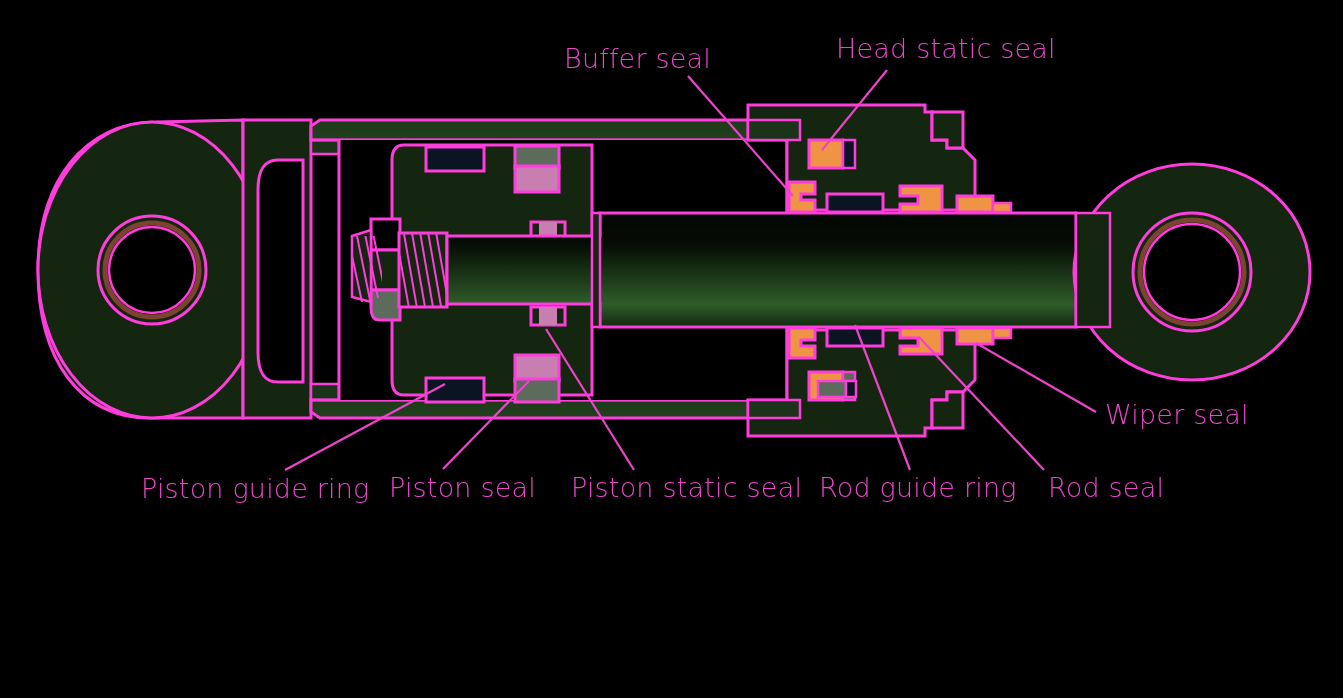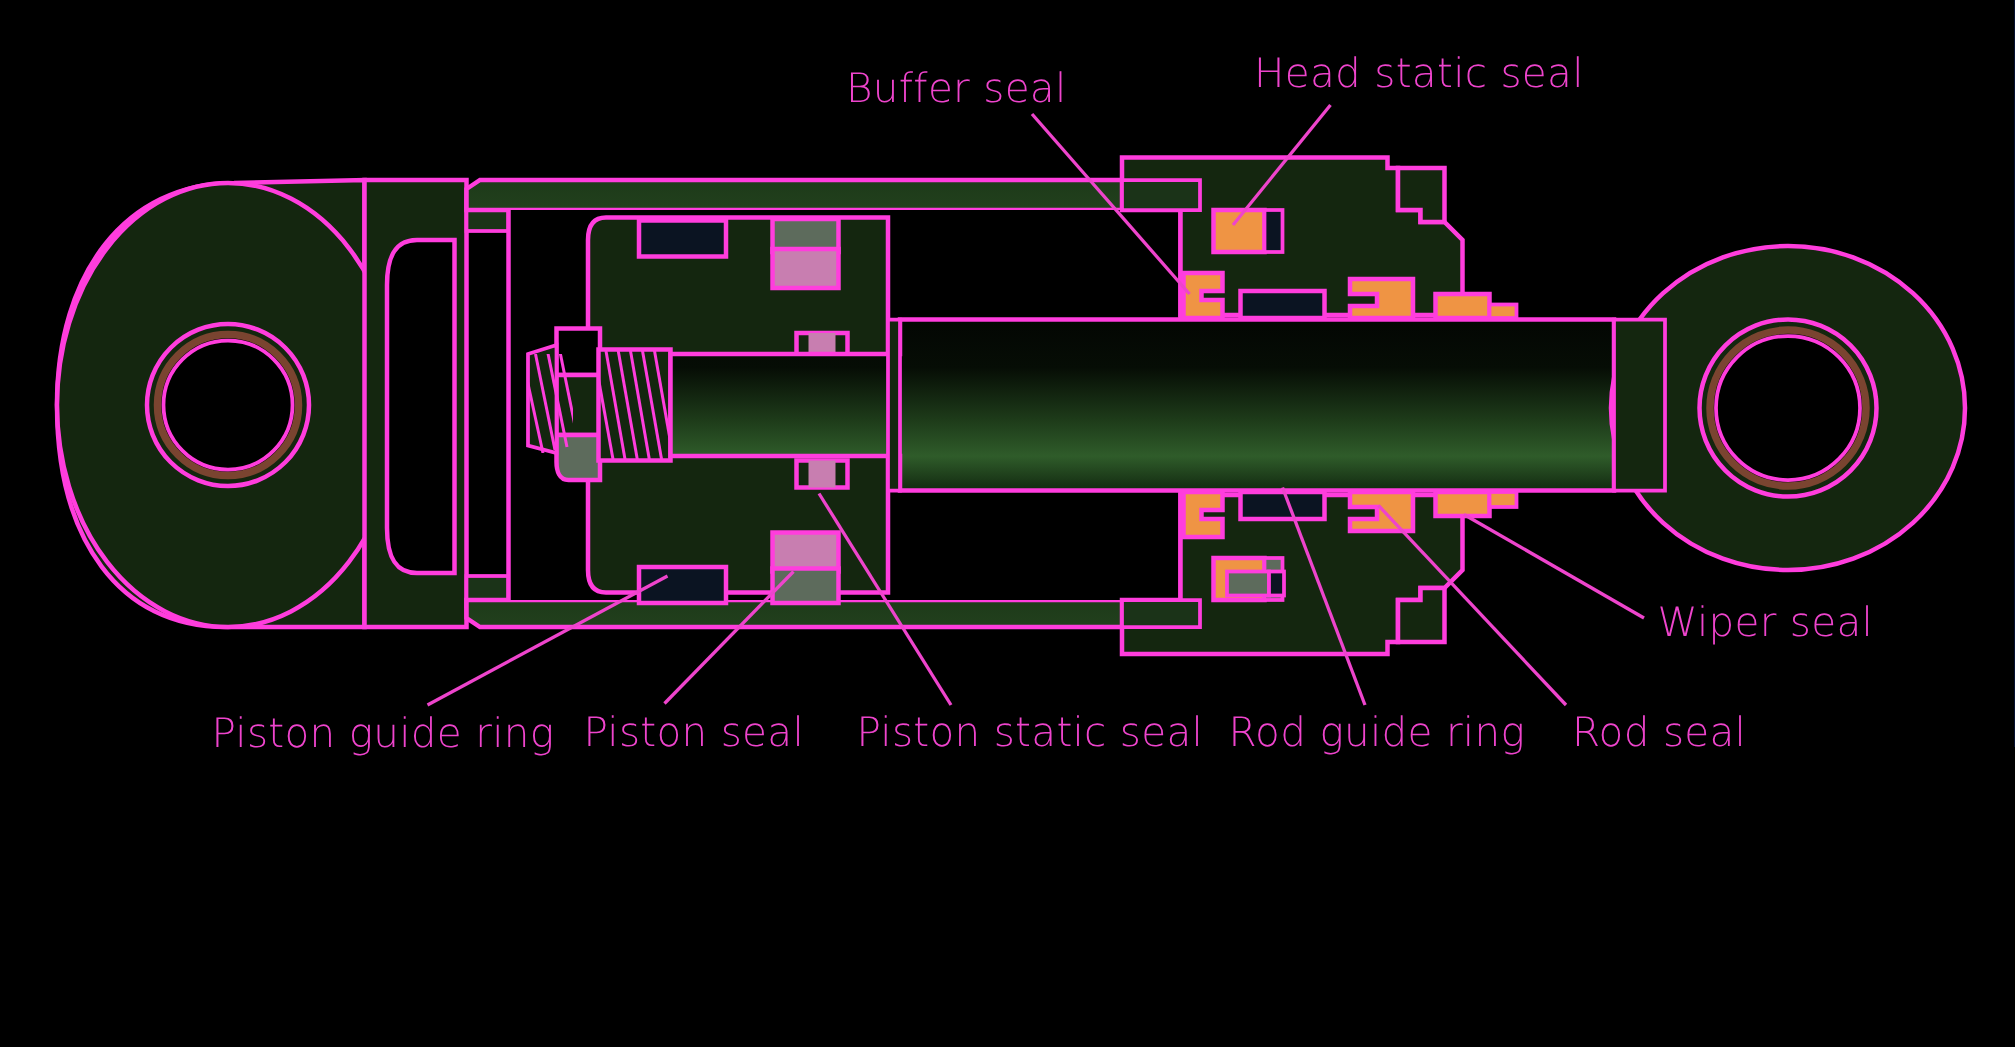--- a/index.html
+++ b/index.html
@@ -1,18 +1,18 @@
 <!DOCTYPE html>
 <html><head>
 <meta charset="utf-8">
 <style>
   html,body{margin:0;padding:0;background:#000;}
   body{width:1343px;height:698px;overflow:hidden;
        font-family:"DejaVu Sans","Liberation Sans",sans-serif;}
-  #stage{position:relative;width:1343px;height:498px;background:#1d4ed8;}
+  #stage{position:relative;width:1343px;height:498px;background:#be185d;}
   svg{display:block;}
   .lbl{font-family:"DejaVu Sans","Liberation Sans",sans-serif;
        font-weight:300;letter-spacing:0.2px;}
 </style>
 </head>
 <body>
 
 <div id="stage">
 <svg width="1343" height="698" viewBox="0 0 1343 698">
 

